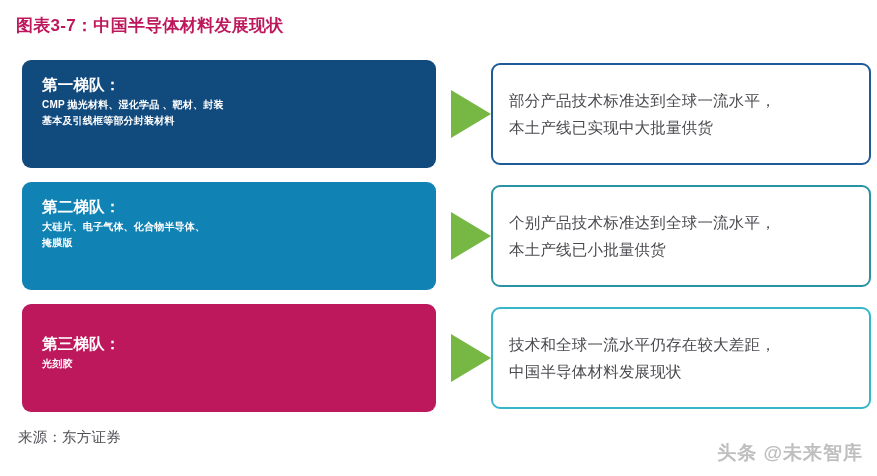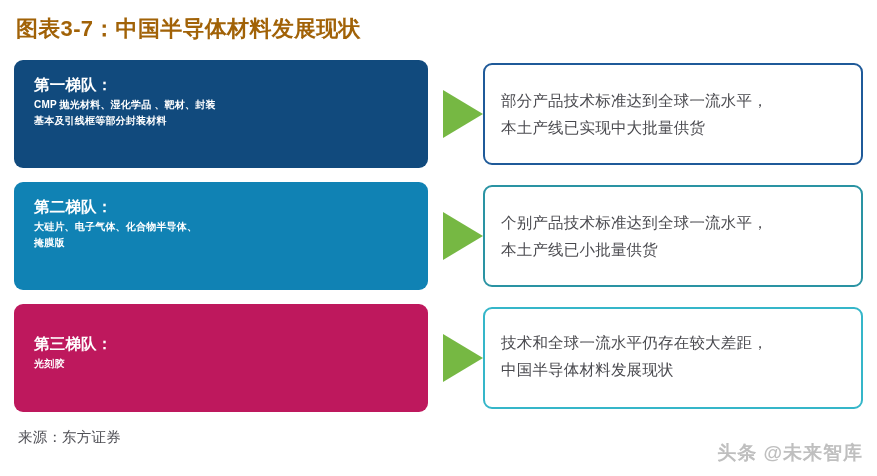--- a/index.html
+++ b/index.html
@@ -13,31 +13,31 @@
     font-family: "Liberation Sans", "DejaVu Sans", sans-serif;
     position: relative;
     overflow: hidden;
   }
 
   
   .chart-title {
     position: absolute;
     left: 16px;
     top: 14px;
-    font-size: 22px;
+    font-size: 17px;
     font-weight: bold;
-    color: #a16207;
+    color: #be185d;
     letter-spacing: 0.3px;
     white-space: nowrap;
   }
 
   
   .rows {
     position: absolute;
-    left: 0;
+    left: 8px;
     top: 60px;
     width: 788px;
   }
   .row {
     position: relative;
     height: 108px;
     margin-bottom: 14px;
   }
 
   
@@ -177,21 +177,21 @@
         <span class="ln">光刻胶</span>
       </div>
     </div>
 
     <div class="arrow-wrap">
       <svg width="42" height="52" viewBox="0 0 42 52" aria-hidden="true">
         <polygon points="0,2 0,50 40,26" fill="#76b843"></polygon>
       </svg>
     </div>
 
-    <div class="note-card" style="border-color:#35b6c9;font-family:Liberation Mono, monospace;">
+    <div class="note-card" style="border-color:#35b6c9;">
       <span class="note-line">技术和全球一流水平仍存在较大差距，</span>
       <span class="note-line">中国半导体材料发展现状</span>
     </div>
   </div>
 
 </div>
 
 <div class="source-note">来源：东方证券</div>
 <div class="watermark">头条 @未来智库</div>
 

